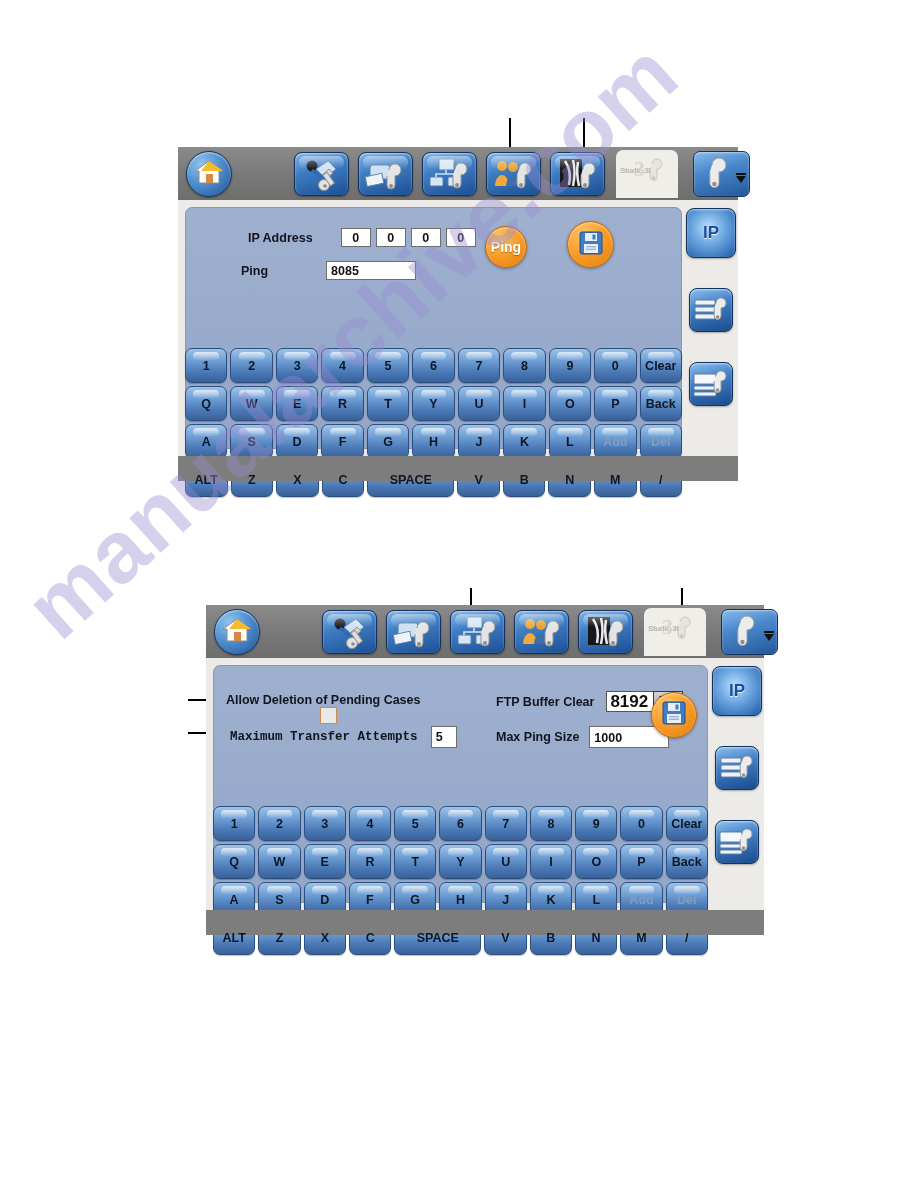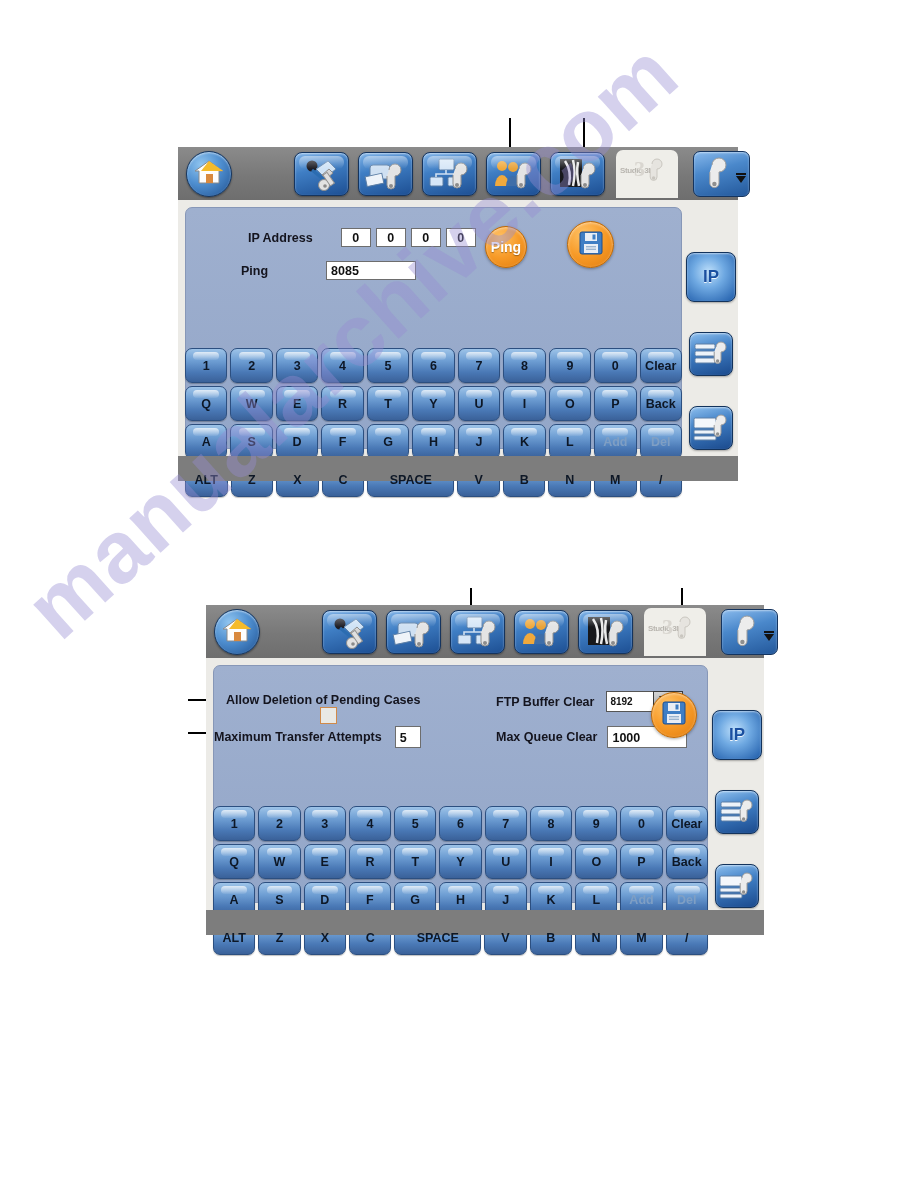--- a/index.html
+++ b/index.html
@@ -100,21 +100,21 @@
   .tbox.c{text-align:center;}
   .tbox.l{text-align:left;padding-left:4px;}
 
   .checkbox{
     width:17px;height:17px;background:#e9e9e5;border:1px solid #d08a4a;
     box-sizing:border-box;cursor:pointer;
   }
   .combo{display:flex;height:21px;cursor:pointer;}
   .combo .val{
     background:#fff;border:1px solid #555;border-right:none;
-    width:47px;font-size:10px;font-weight:600;color:#111;
+    width:47px;font-size:17px;font-weight:600;color:#111;
     line-height:19px;padding-left:3px;box-sizing:border-box;
   }
   .combo .arw{
     width:30px;background:linear-gradient(180deg,#d4d4d4,#a8a8a8);
     border:1px solid #3a3a3a;box-sizing:border-box;
     display:flex;align-items:center;justify-content:center;
   }
   .combo .arw i{
     width:0;height:0;border-left:9px solid transparent;border-right:9px solid transparent;
     border-top:11px solid #151515;display:block;
@@ -126,21 +126,21 @@
     background:radial-gradient(circle at 35% 28%, #ffc266 0%, #f79a27 50%, #e07b0c 100%);
     border:1px solid #c06a05;
     box-shadow:inset 0 1px 3px rgba(255,255,255,.55), 0 1px 3px rgba(0,0,0,.35);
     display:flex;align-items:center;justify-content:center;
   }
   .roundbtn .ptxt{
     color:#fff;font-size:14px;font-weight:700;text-shadow:0 1px 1px rgba(0,0,0,.35);
   }
 
   
-  .rail{position:absolute;right:0;top:0;bottom:0;width:56px;margin-top:44px;}
+  .rail{position:absolute;right:0;top:0;bottom:0;width:56px;}
   .railbtn{
     position:absolute;left:7px;width:42px;height:42px;border-radius:8px;
     background:linear-gradient(165deg,#8ec0ef 0%,#3f7ec4 42%,#1b4a8d 100%);
     border:1px solid #13335c;cursor:pointer;overflow:hidden;
     box-shadow:inset 0 1px 2px rgba(255,255,255,.55),0 1px 2px rgba(0,0,0,.3);
   }
   .railbtn.active{
     width:48px;height:48px;left:4px;
     background:radial-gradient(circle at 45% 40%, #bfe0fb 0%, #6fa9e2 40%, #1d5aa8 100%);
   }
@@ -581,27 +581,27 @@
       <div class="fieldrow" style="left:282px;top:25px;">
         <span class="flabel">FTP Buffer Clear</span>
         <span class="combo" style="margin-left:12px;">
           <span class="val">8192</span>
           <span class="arw">
               <i></i>
             </span>
         </span>
       </div>
 
-      <div class="fieldrow" style="left:0;top:60px;">
+      <div class="fieldrow" style="left:16px;top:60px;font-family:Liberation Mono, monospace;">
         <span class="flabel">Maximum Transfer Attempts</span>
         <span class="tbox l" style="width:26px;margin-left:13px;height:22px;line-height:22px;">5</span>
       </div>
 
       <div class="fieldrow" style="left:282px;top:60px;">
-        <span class="flabel">Max Queue Clear</span>
+        <span class="flabel">Max Ping Size</span>
         <span class="tbox l" style="width:80px;margin-left:10px;height:22px;line-height:22px;">1000</span>
       </div>
 
       <div class="roundbtn" style="left:437px;top:26px;width:44px;height:44px;">
         <span>
           <svg width="26" height="26" viewBox="0 0 26 26">
             <rect x="2" y="2" width="22" height="22" rx="2" fill="#3f7ec4" stroke="#1e4f8f"></rect>
             <rect x="7" y="3" width="12" height="8" fill="#e9eef5"></rect>
             <rect x="14.5" y="4.5" width="3" height="5" fill="#3f7ec4"></rect>
             <rect x="6" y="14" width="14" height="9" fill="#e9eef5"></rect>

